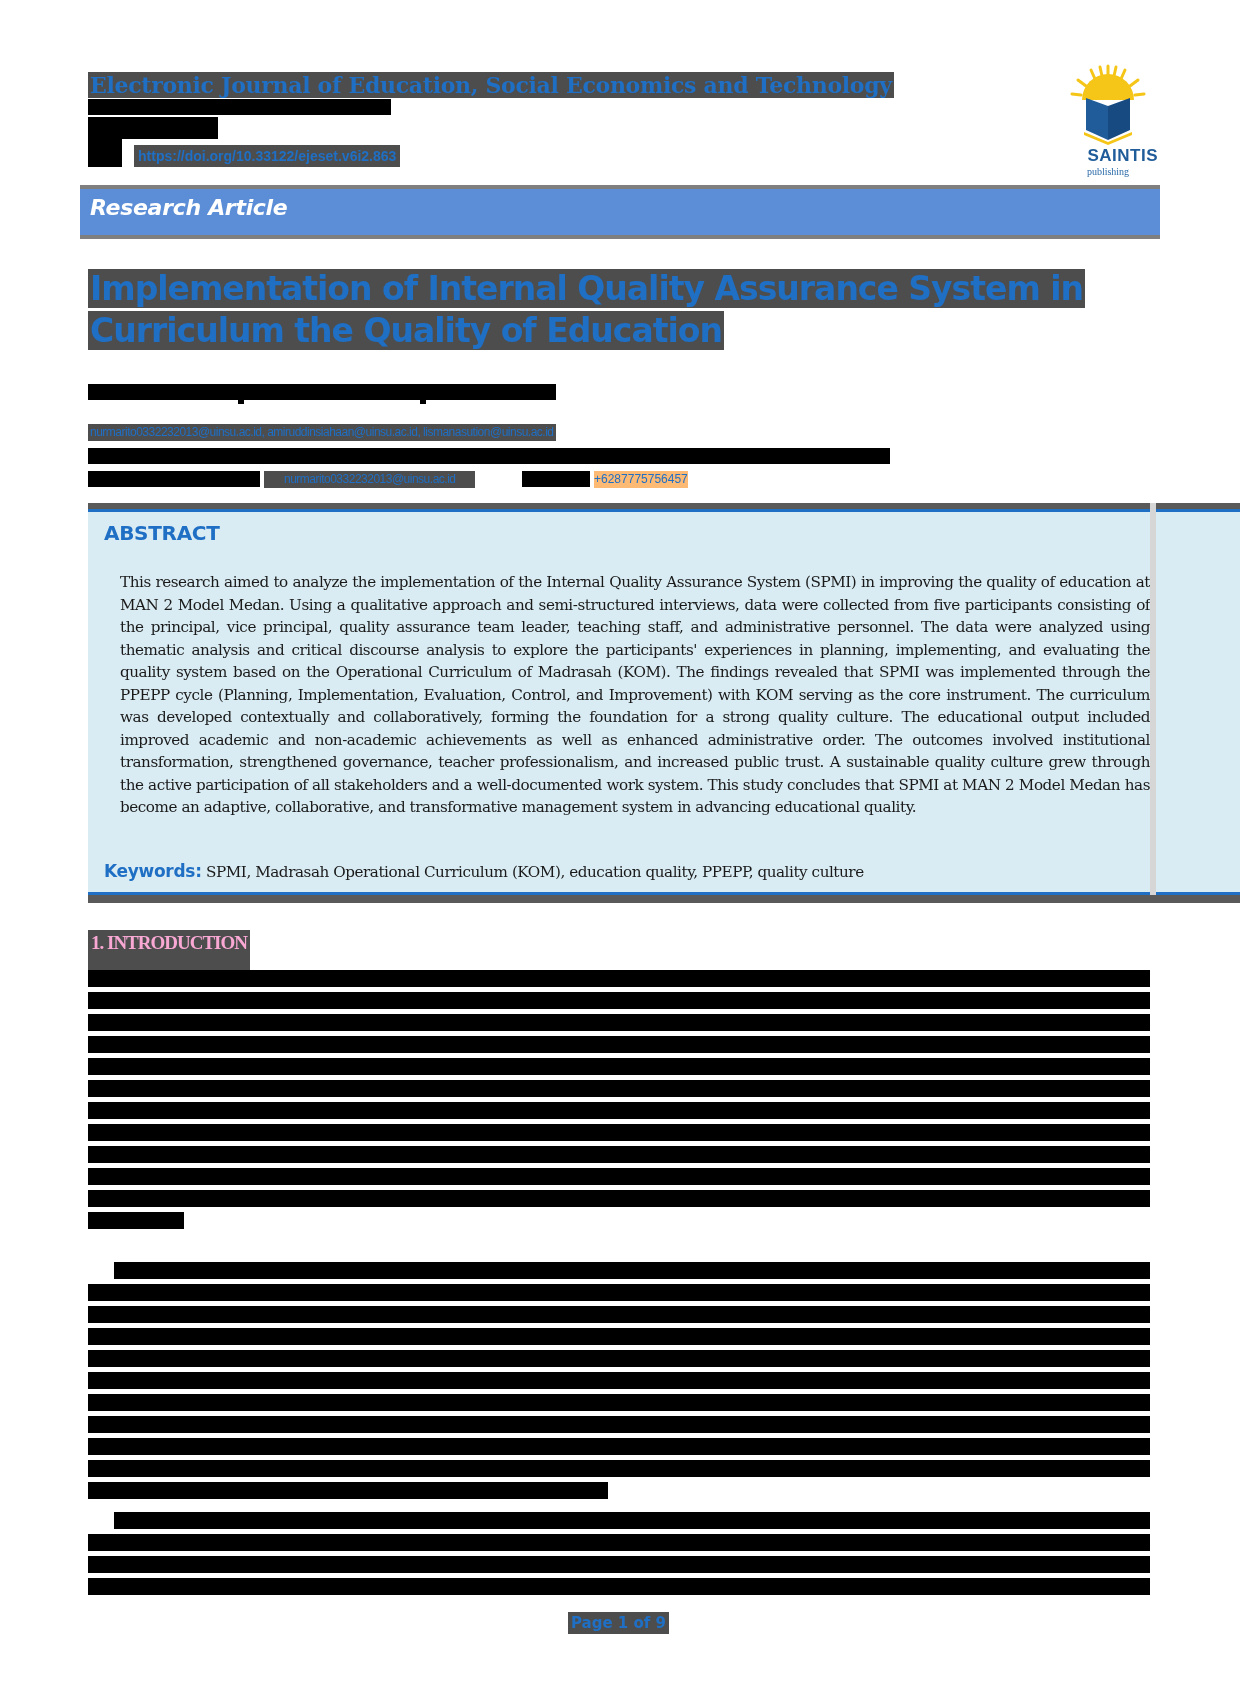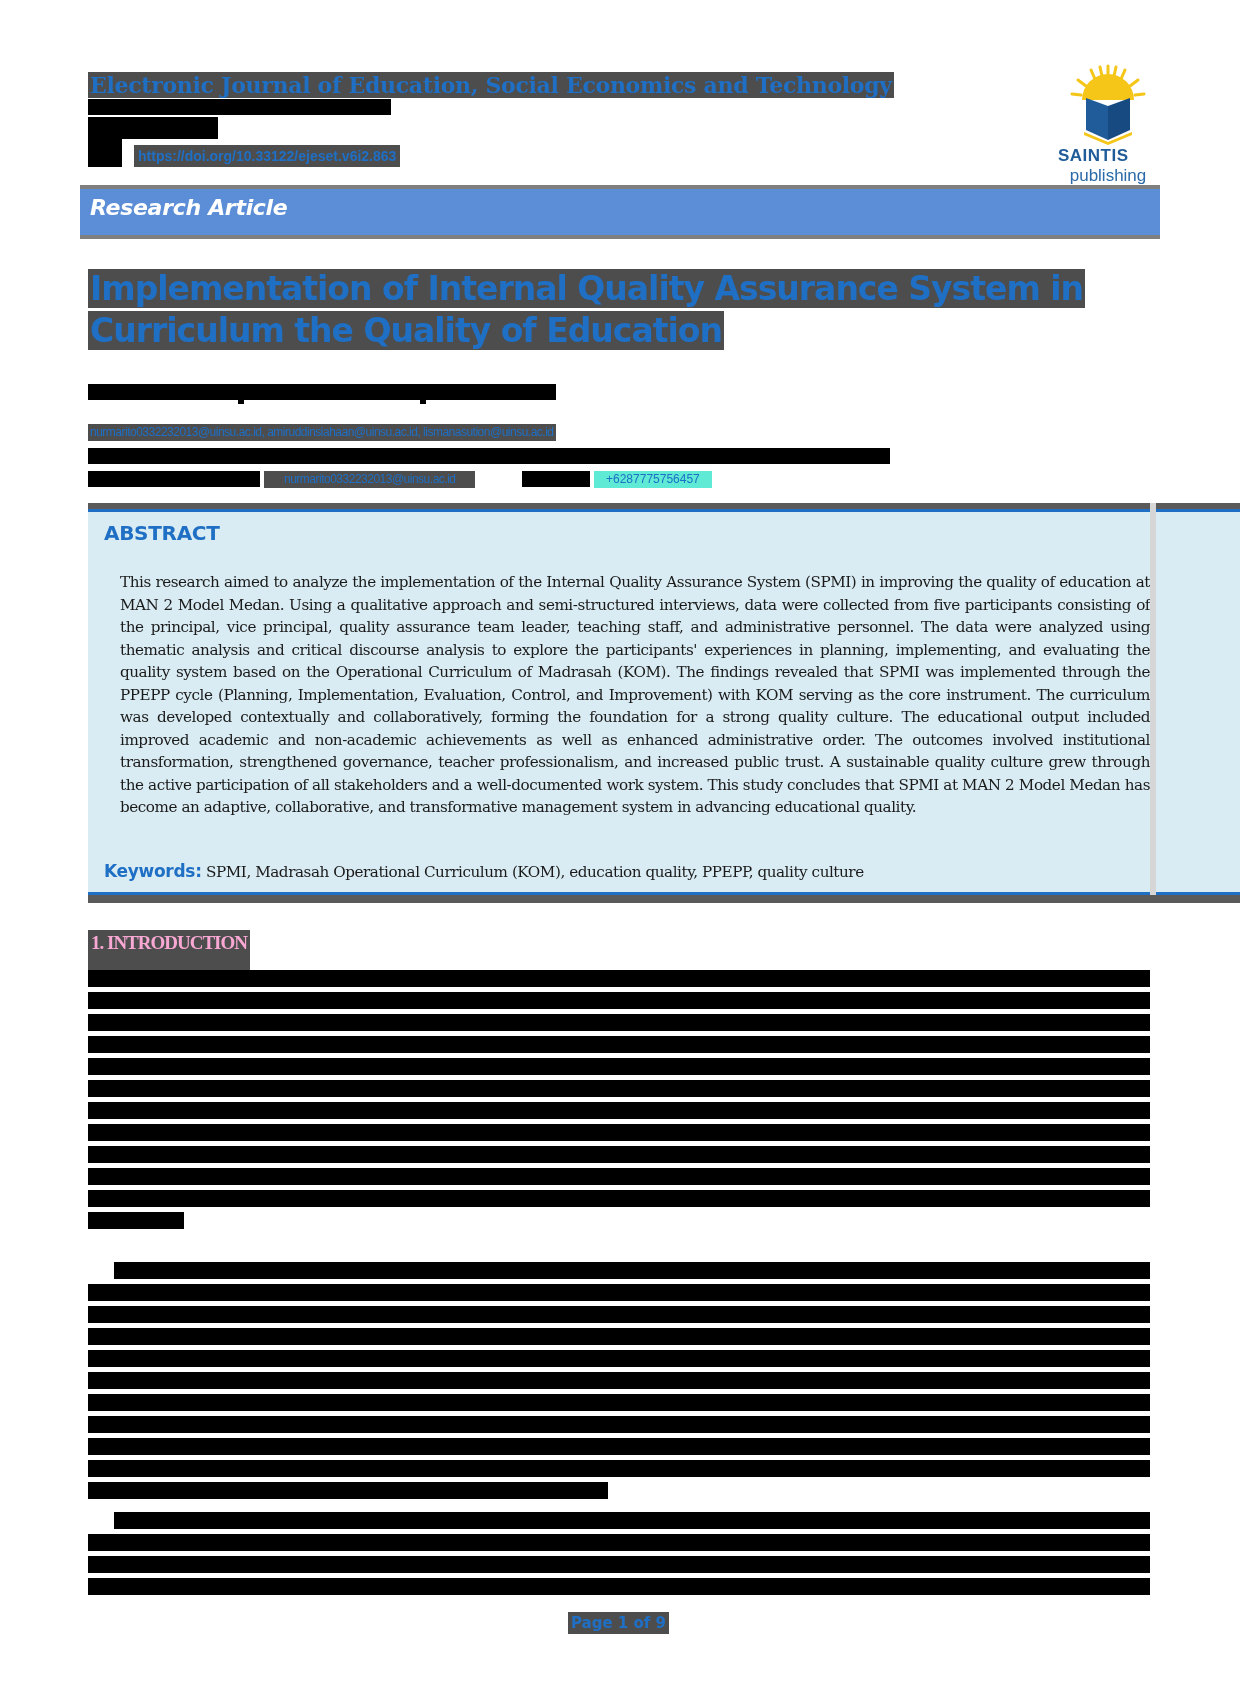--- a/index.html
+++ b/index.html
@@ -4,35 +4,35 @@
 <style>
   html, body { margin:0; padding:0; background:#ffffff; }
   body { width:1240px; height:1683px; position:relative; overflow:hidden; font-family:"DejaVu Serif", serif; color:#111; }
 
   
   .journal-title { position:absolute; left:88px; top:72px; font-family:"DejaVu Serif", serif; font-weight:bold; font-size:22px; color:#1f6fc5; background:#4d4d4d; padding:0 2px; line-height:26px; letter-spacing:-0.3px; white-space:nowrap; }
   .redact { position:absolute; background:#000; }
   .doi-link { position:absolute; left:126px; top:145px; height:22px; line-height:22px; font-family:"Liberation Sans", sans-serif; font-weight:bold; font-size:14px; color:#1f6fc5; background:#4d4d4d; padding:0 4px; white-space:nowrap;margin-left:8px; }
 
   .logo { position:absolute; left:1058px; top:62px; width:100px; height:118px; }
-  .logo-name { position:absolute; left:0; top:84px; width:100px; text-align:left; font-family:"Liberation Sans", sans-serif; font-weight:bold; font-size:17px; color:#1f5c99; letter-spacing:0.5px; }
-  .logo-sub { position:absolute; left:0; top:104px; width:100px; text-align:center; font-family:Liberation Sans, sans-serif; font-size:17px; color:#2a6aa8; }
+  .logo-name { position:absolute; left:0; top:84px; width:100px; text-align:right; font-family:"Liberation Sans", sans-serif; font-weight:bold; font-size:17px; color:#1f5c99; letter-spacing:0.5px; }
+  .logo-sub { position:absolute; left:0; top:104px; width:100px; text-align:center; font-family:Liberation Serif, serif; font-size:10px; color:#2a6aa8; }
 
   
   .banner { position:absolute; left:80px; top:185px; width:1080px; height:54px; background:#5b8ed6; border-top:4px solid #7f7f7f; border-bottom:4px solid #7f7f7f; box-sizing:border-box; }
   .banner span { position:absolute; left:10px; top:6px; font-family:"DejaVu Sans", sans-serif; font-style:italic; font-weight:bold; font-size:22px; color:#fff; letter-spacing:-0.3px; }
 
   
   .paper-title { position:absolute; left:88px; top:268px; width:1000px; font-family:"DejaVu Sans", sans-serif; font-weight:bold; font-size:33px; line-height:42px; color:#1f6fc5; letter-spacing:-1px; }
   .paper-title .hl { background:#4d4d4d; padding:0 2px;margin-top:44px; }
 
   
   .emails { position:absolute; left:88px; top:424px; height:17px; line-height:17px; font-family:"Liberation Sans", sans-serif; font-size:12px; color:#1f6fc5; background:#4d4d4d; padding:0 2px; white-space:nowrap; letter-spacing:-0.5px; }
   .corr-email { position:absolute; left:264px; top:471px; height:17px; line-height:17px; font-family:"Liberation Sans", sans-serif; font-size:12px; color:#1f6fc5; background:#4d4d4d; padding:0 20px; white-space:nowrap; letter-spacing:-0.5px; }
-  .corr-phone { position:absolute; left:594px; top:471px; height:17px; line-height:17px; font-family:"Liberation Sans", sans-serif; font-size:12px; color:#1f6fc5; background:#5eead4; padding:0 12px; white-space:nowrap; }
+  .corr-phone { position:absolute; left:594px; top:471px; height:17px; line-height:17px; font-family:"Liberation Sans", sans-serif; font-size:12px; color:#1f6fc5; background:#fdba74; padding:0 0; white-space:nowrap; }
 
   
   .abstract { position:absolute; left:88px; top:503px; width:1171px; height:400px; background:#daecf3; border-top:6px solid #5a5a5a; border-bottom:8px solid #5a5a5a; box-sizing:border-box; }
   .abstract::before { content:""; position:absolute; left:0; right:0; top:0; height:3px; background:#1f6fc5; }
   .abstract::after { content:""; position:absolute; left:0; right:0; bottom:0; height:3px; background:#1f6fc5; }
   .abstract-rightedge { position:absolute; left:1150px; top:503px; width:6px; height:392px; background:#d6d6d6; }
   .abstract h2 { position:absolute; left:16px; top:12px; margin:0; font-family:"DejaVu Sans", sans-serif; font-weight:bold; font-size:20px; color:#1f6fc5; letter-spacing:-0.3px; }
   .abstract p { position:absolute; left:16px; top:46px; width:1030px; margin:16px; font-family:"DejaVu Serif", serif; font-size:15.2px; line-height:22.5px; text-align:justify; color:#1a1a1a; letter-spacing:-0.45px; }
   .keywords { position:absolute; left:16px; top:352px; white-space:nowrap; font-size:15.2px; letter-spacing:-0.45px; }
   .keywords .kw-label { font-family:"DejaVu Sans", sans-serif; font-weight:bold; color:#1f6fc5; font-size:17px; letter-spacing:-0.3px; }

